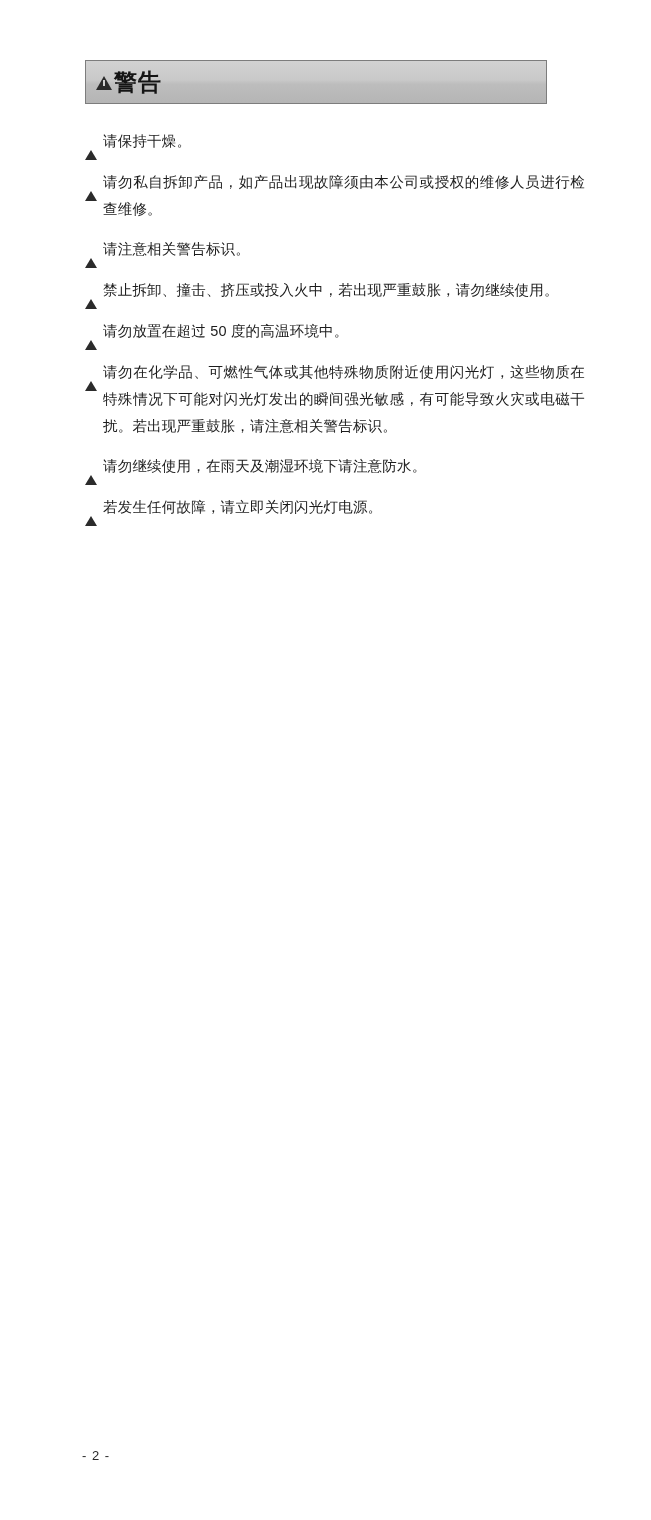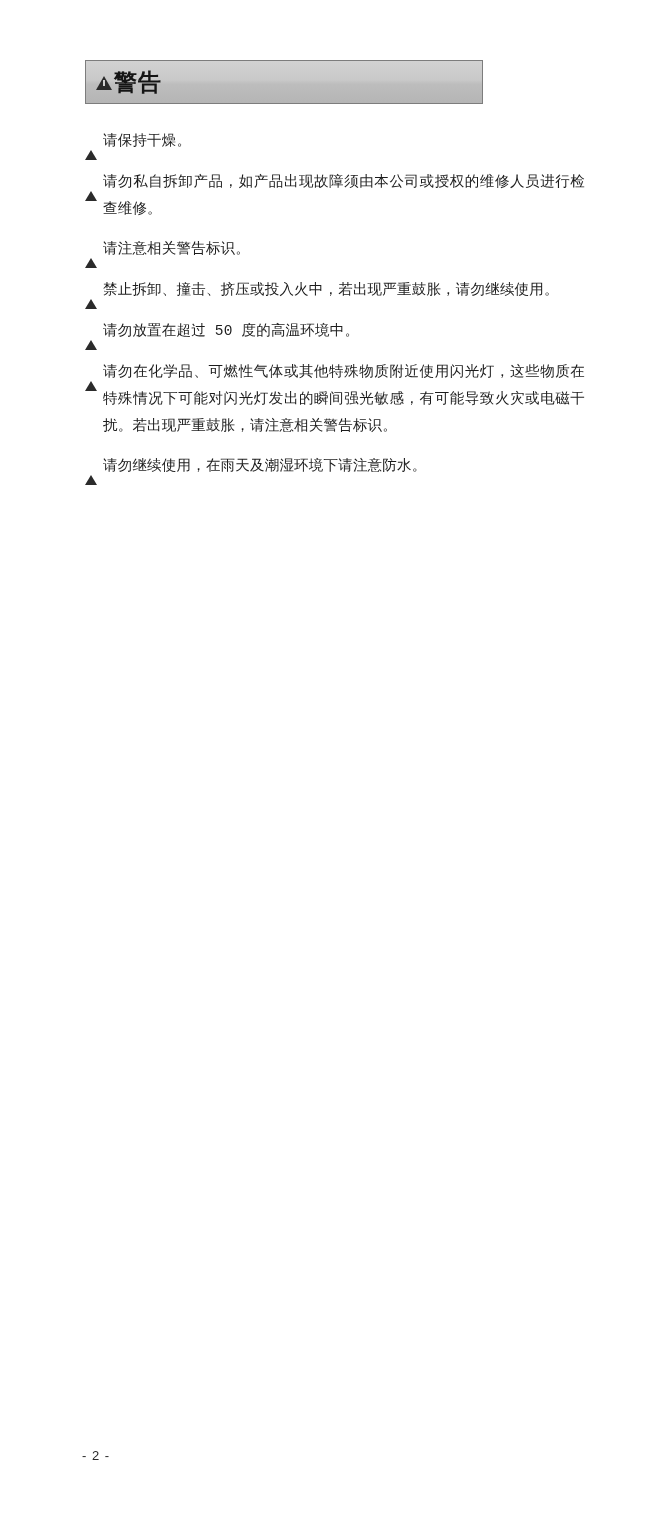--- a/index.html
+++ b/index.html
@@ -21,21 +21,21 @@
     left: 0;
     width: 651px;
     height: 1520px;
     background: #fff;
   }
   
   .warn-banner {
     position: absolute;
     left: 85px;
     top: 60px;
-    width: 398px;
+    width: 462px;
     height: 44px;
     box-sizing: border-box;
     background: linear-gradient(to bottom, #d2d2d2 0%, #c9c9c9 45%, #bdbdbd 55%, #b5b5b5 100%);
     border: 1px solid #7d7d7d;
     display: flex;
     align-items: center;
     padding-left: 10px;
   }
   .warn-banner .tri {
     display: inline-block;
@@ -98,21 +98,20 @@
     height: 4px;
     background: #ffffff;
   }
   .item .txt {
     flex: 1 1 auto;
     font-size: 14.5px;
     line-height: 1.85;
     color: #1c1c1c;
     letter-spacing: 0.2px;
     text-align: justify;
-    font-family: Liberation Mono, monospace;
   }
   .footer {
     position: absolute;
     left: 82px;
     top: 1448px;
     font-size: 13px;
     color: #2a2a2a;
     letter-spacing: 1px;
   }
 </style>
@@ -157,18 +156,22 @@
     <div class="item">
       <span class="bullet"><span class="tri-s"></span></span>
       <span class="txt">请勿在化学品、可燃性气体或其他特殊物质附近使用闪光灯，这些物质在特殊情况下可能对闪光灯发出的瞬间强光敏感，有可能导致火灾或电磁干扰。若出现严重鼓胀，请注意相关警告标识。</span>
     </div>
 
     <div class="item">
       <span class="bullet"><span class="tri-s"></span></span>
       <span class="txt">请勿继续使用，在雨天及潮湿环境下请注意防水。</span>
     </div>
 
+    <div class="item">
+      <span class="bullet"><span class="tri-s"></span></span>
+      <span class="txt">若发生任何故障，请立即关闭闪光灯电源。</span>
+    </div>
 
   </div>
 
   <div class="footer">- 2 -</div>
 
 </div>
 
 </body></html>

